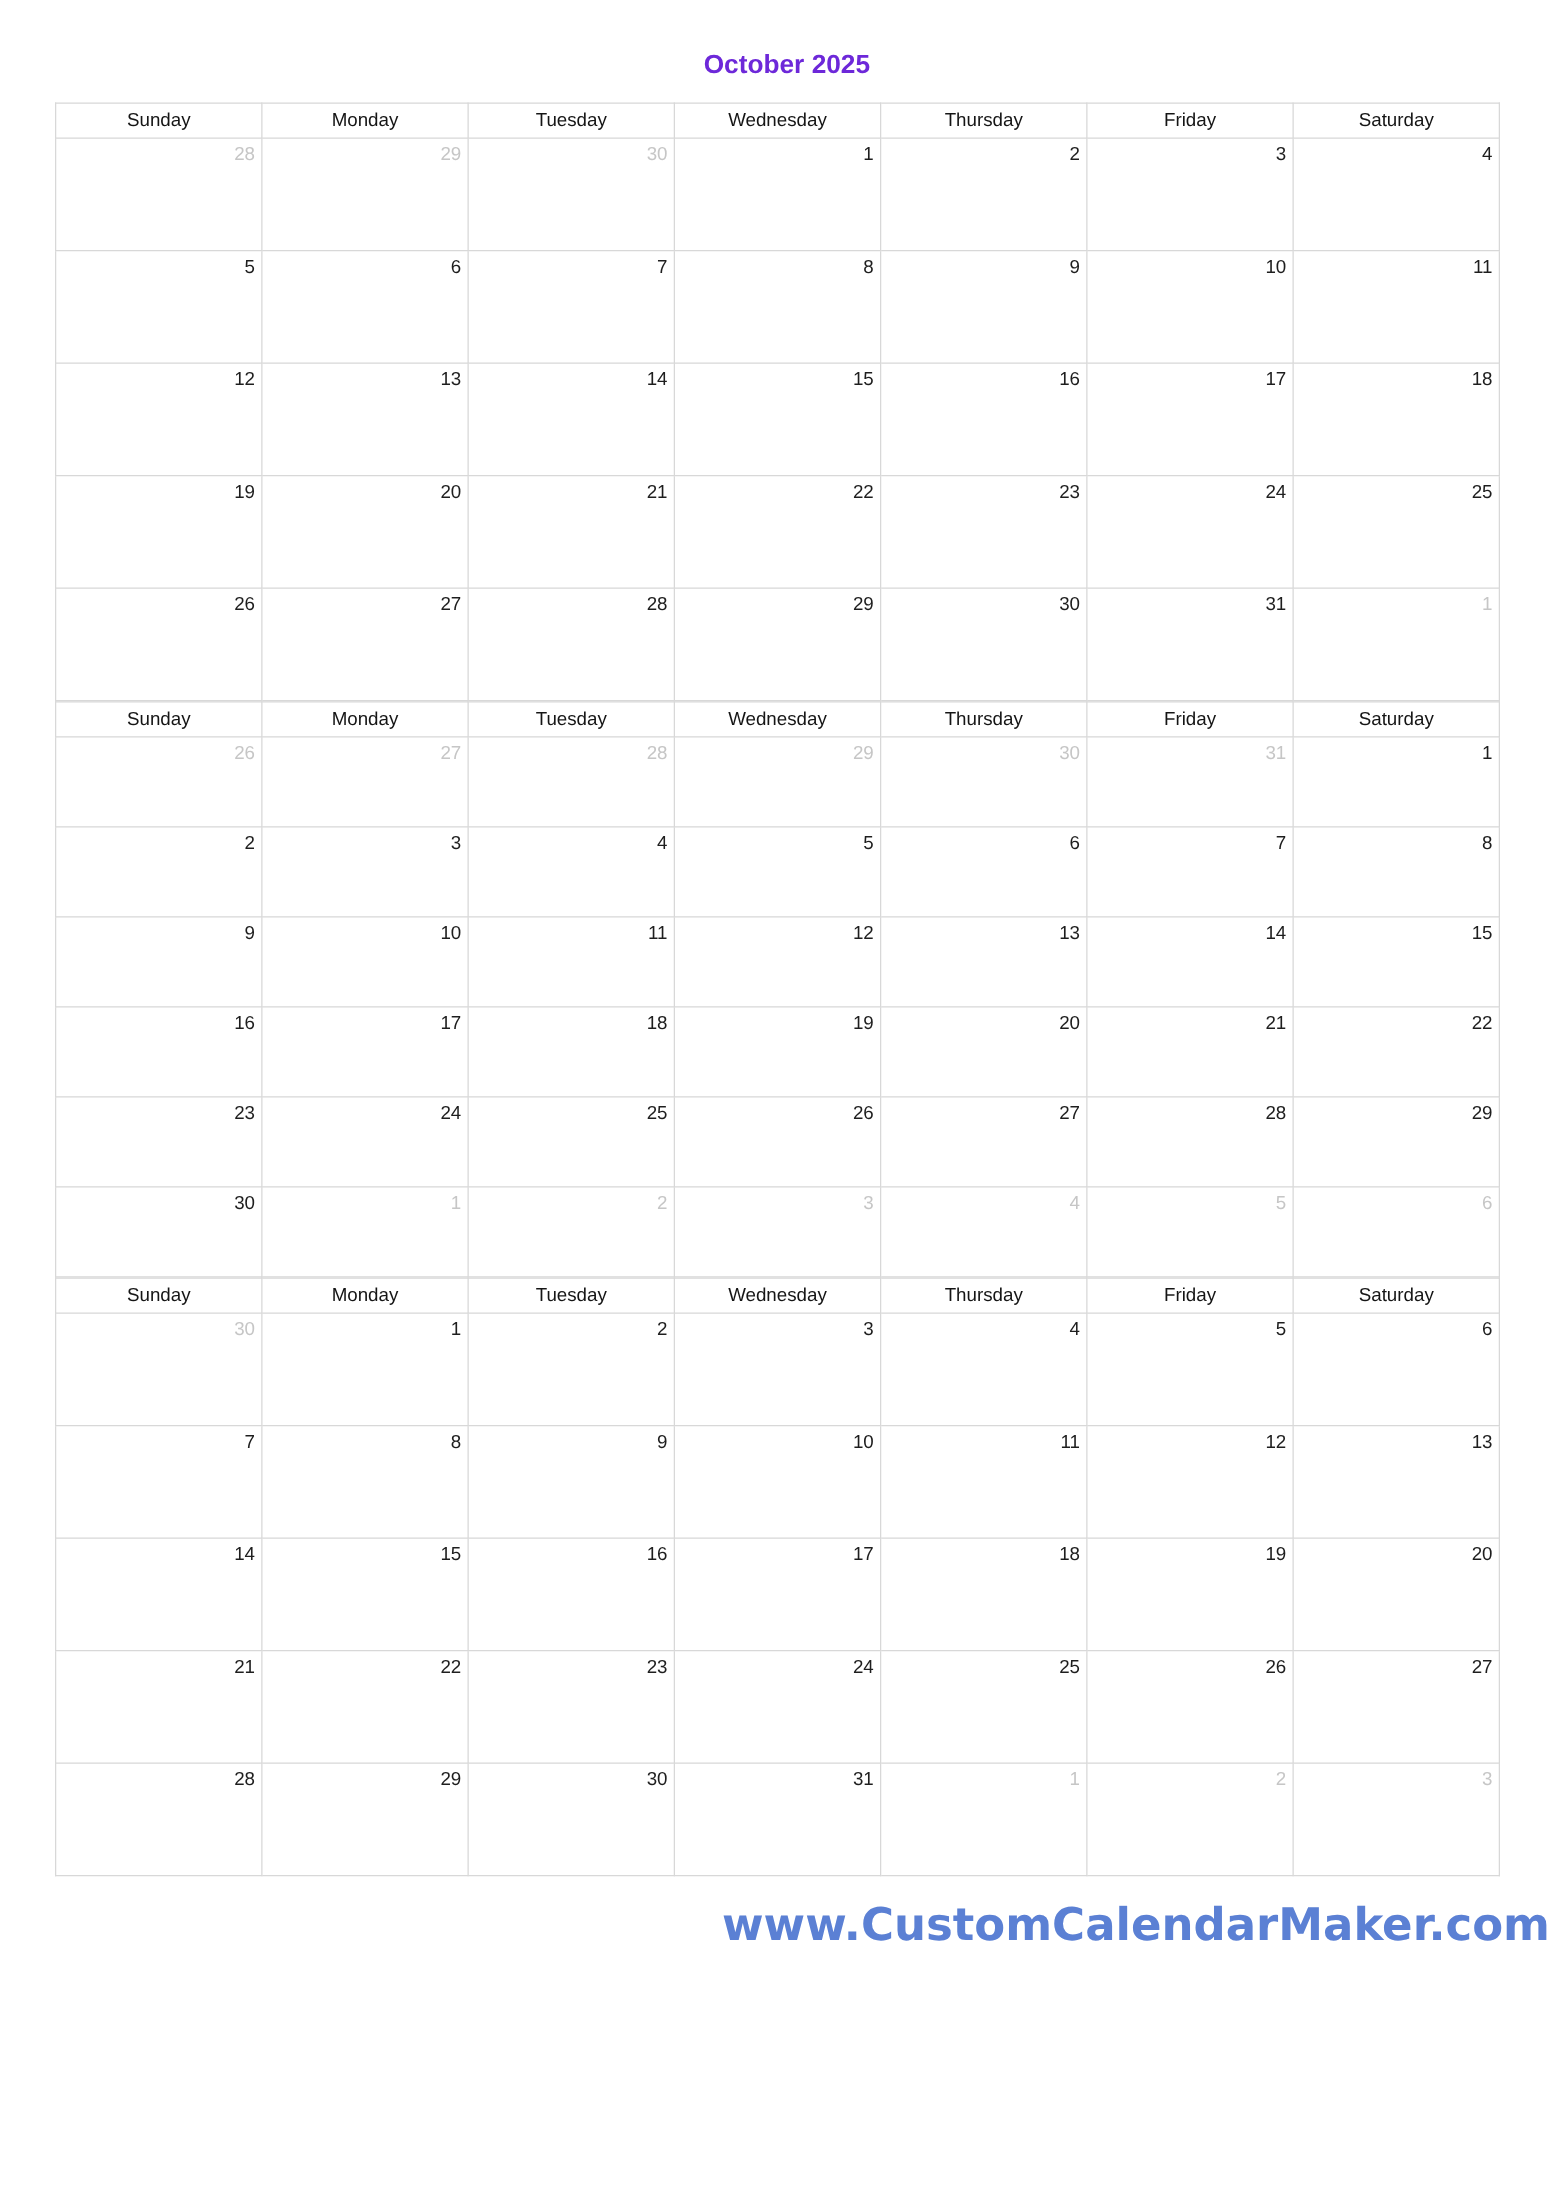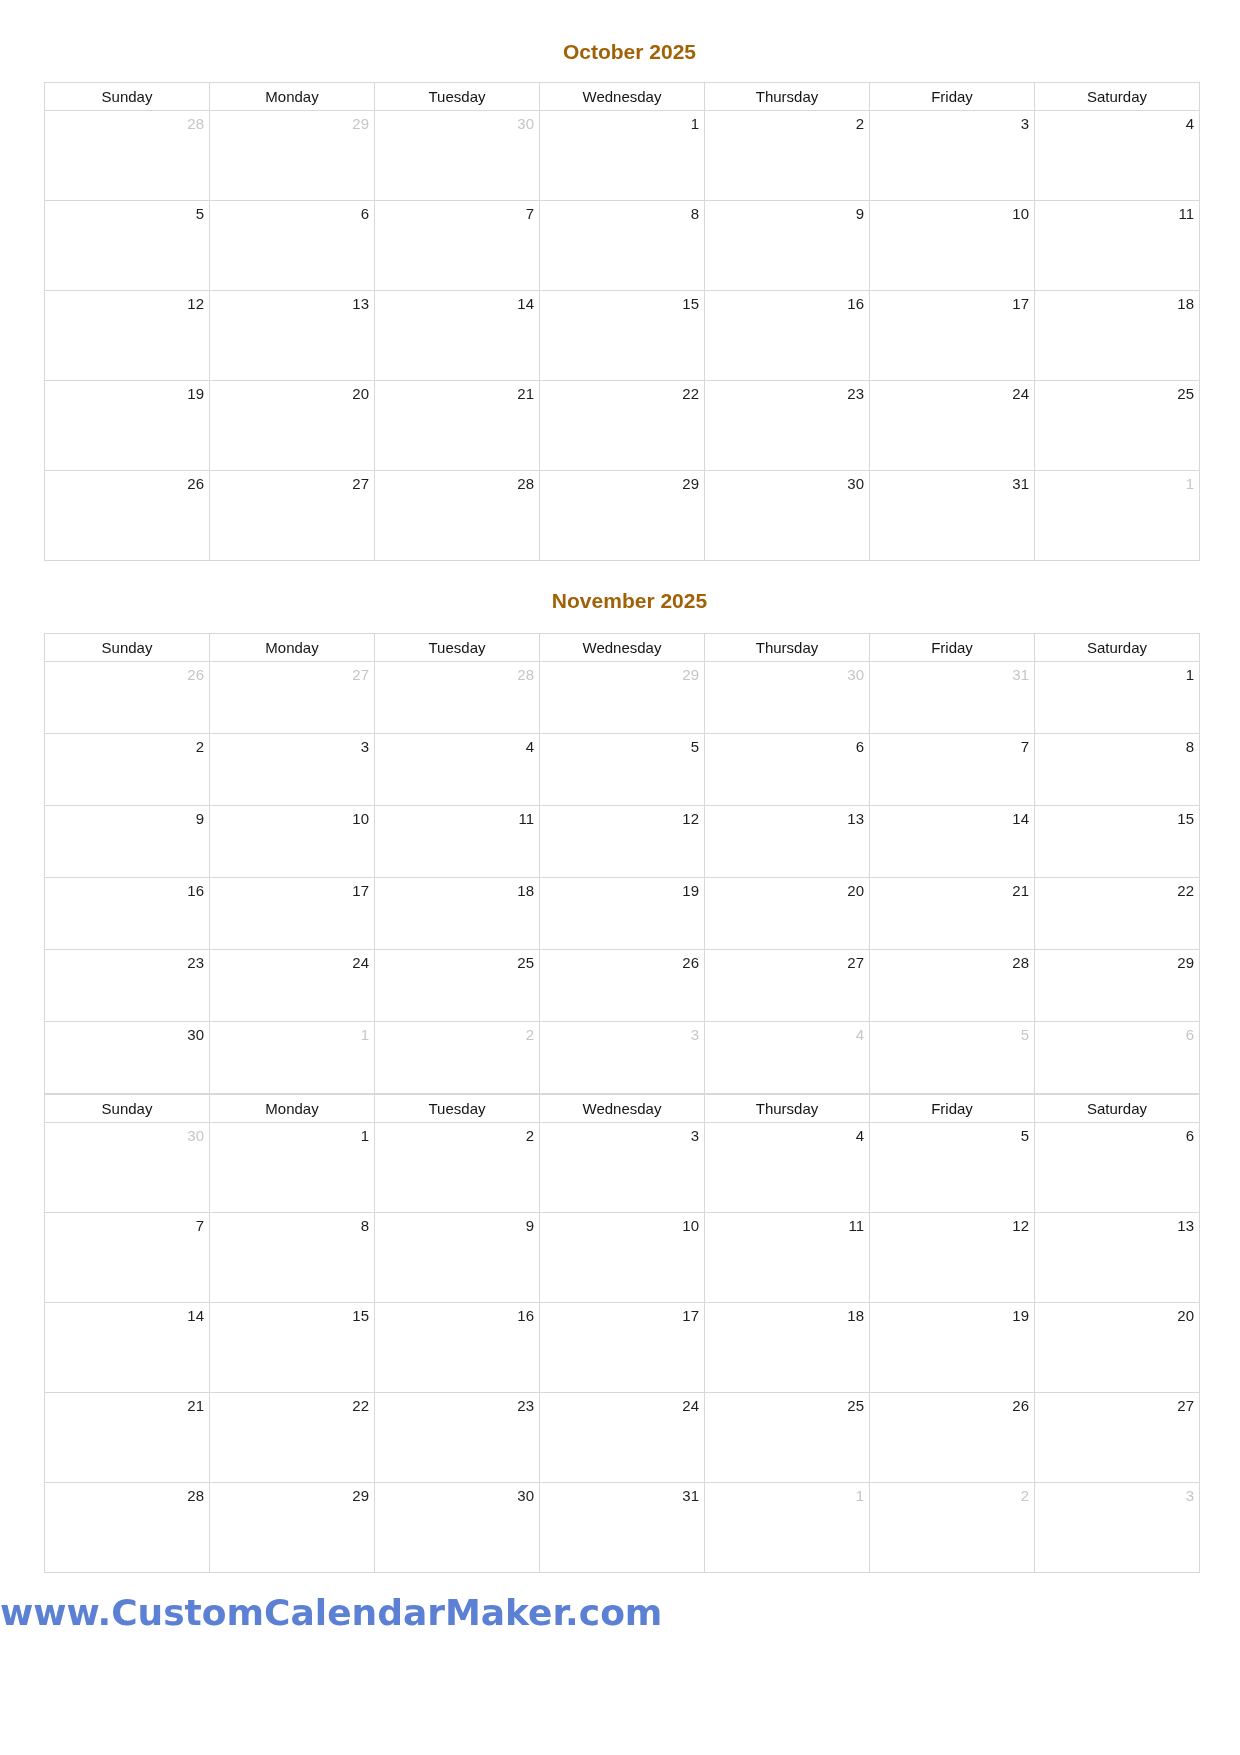--- a/index.html
+++ b/index.html
@@ -14,21 +14,21 @@
     font-family: "Liberation Sans", sans-serif;
     color: #1e1e1e;
   }
   section.month { display: block; }
 
   .month-title {
     text-align: center;
     font-size: 21px;
     line-height: 27px;
     font-weight: 700;
-    color: #a16207;
+    color: #6d28d9;
     padding-left: 19px;
   }
   #months-mount section:nth-of-type(1) .month-title { margin: 38px 0 17px 0; }
   #months-mount section:nth-of-type(2) .month-title { margin: 26px 0 19px 0; }
   #months-mount section:nth-of-type(3) .month-title { margin: 32px 0 22px 0; }
 
   table.calendar {
     border-collapse: collapse;
     table-layout: fixed;
     width: 1156px;
@@ -54,21 +54,21 @@
     padding: 3px 5px 0 0;
     font-size: 15px;
     line-height: 20px;
     color: var(--day-text, #1e1e1e);
   }
   section.month--six table.calendar td { height: 68px; }
   table.calendar td.out { color: var(--muted-day, #c6c6c6); }
 
   .footer {
     margin-top: 18px;
-    text-align: left;
+    text-align: right;
     font-family: "DejaVu Sans", sans-serif;
     font-size: 36px;
     line-height: 44px;
     font-weight: 700;
     color: var(--footer-blue, #5b80d4);
     letter-spacing: 0px;
     text-shadow: 0 0 1px rgba(255,255,255,0.35);
   }
 </style>
 </head>
@@ -133,21 +133,20 @@
             <td>29</td>
             <td>30</td>
             <td>31</td>
             <td class="out">1</td>
           </tr>
         </tbody>
     </table>
   </section>
 
   <section class="month month--six">
-    <h2 class="month-title">November 2025</h2>
     <table class="calendar">
       <thead>
         <tr>
             <th>Sunday</th>
             <th>Monday</th>
             <th>Tuesday</th>
             <th>Wednesday</th>
             <th>Thursday</th>
             <th>Friday</th>
             <th>Saturday</th>

